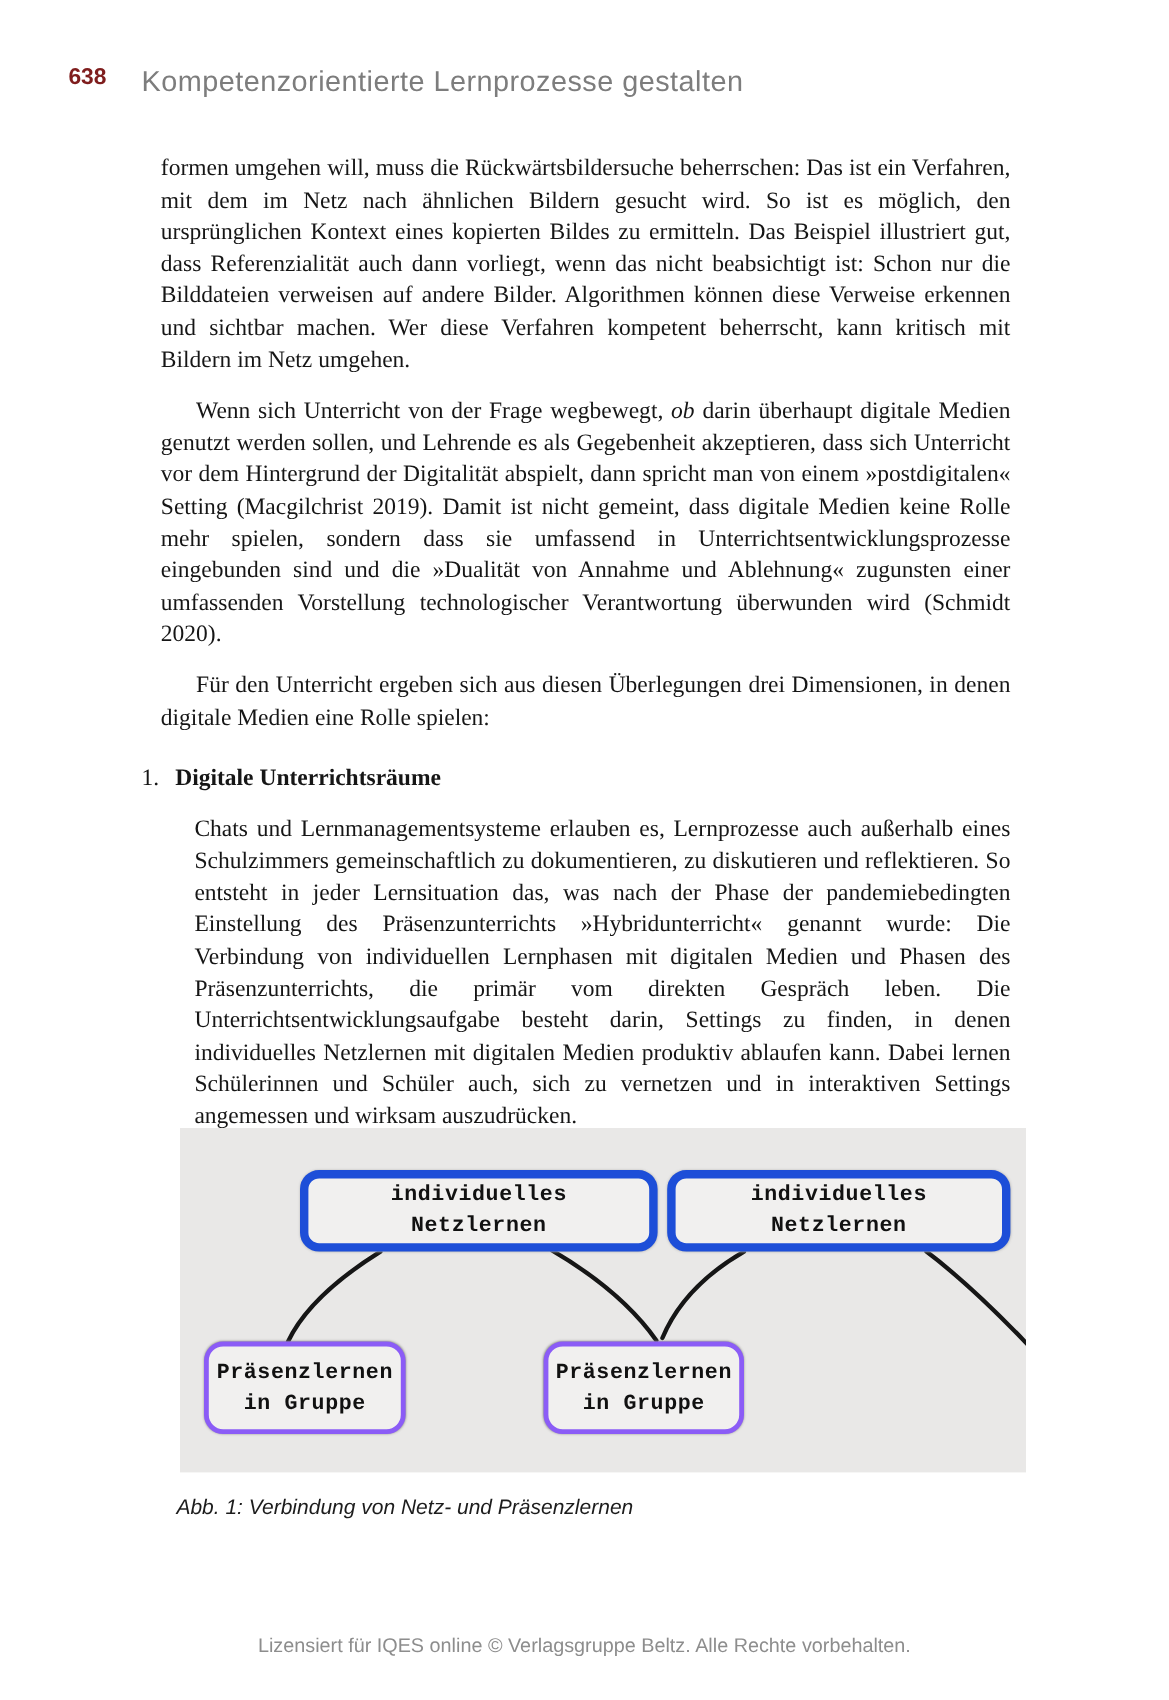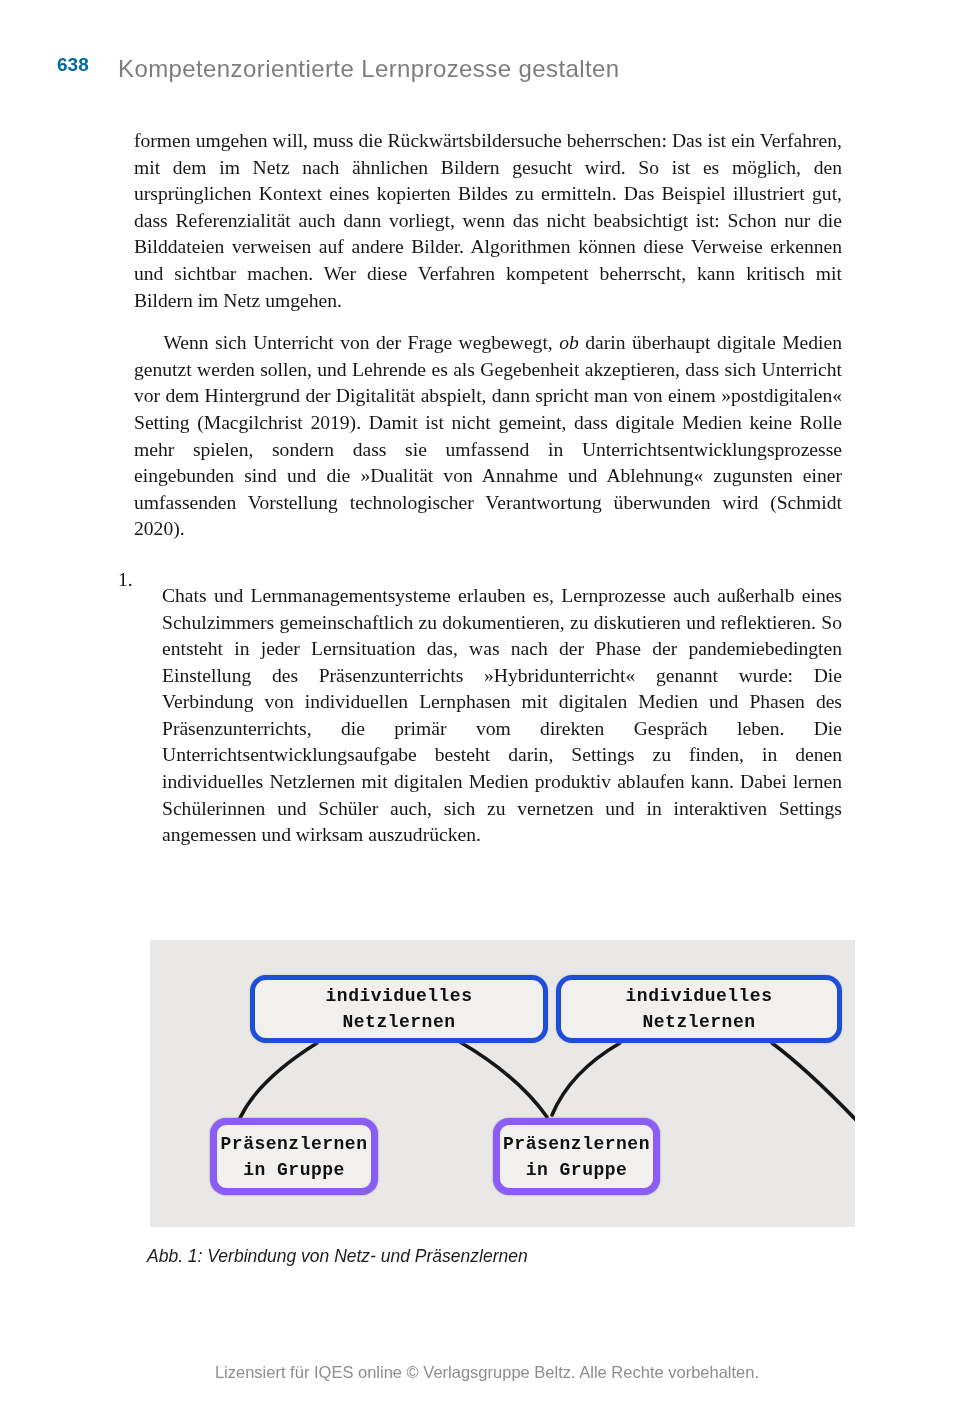--- a/index.html
+++ b/index.html
@@ -8,21 +8,21 @@
     width:974px;height:1417px;
     background:#ffffff;
     overflow:hidden;
     font-family:"Liberation Serif", serif;
     color:#161616;
   }
 
   
   .pagehead{position:absolute;top:54px;left:0;width:974px;height:30px;
     font-family:"Liberation Sans", sans-serif;}
-  .pagenum{position:absolute;left:57px;top:0;font-size:19px;font-weight:bold;color:#0369a1;}
+  .pagenum{position:absolute;left:57px;top:0;font-size:19px;font-weight:bold;color:#7f1d1d;}
   .runhead{position:absolute;left:118px;top:1px;font-size:24px;color:#7d7d7d;letter-spacing:0.4px;}
 
   
   .textcol{position:absolute;top:112px;left:118px;width:740px;
     font-size:19.6px;line-height:26.6px;text-align:justify;}
   .textcol p{margin:16px;}
   .para.indent{text-indent:1.5em;}
   .para em{}
 
   .dimlist{margin:24px 0 0 0;padding:0;list-style:none;}
@@ -40,22 +40,22 @@
   .connectors{position:absolute;left:0;top:0;width:705px;height:287px;}
   .connectors path{fill:none;stroke:#161616;stroke-width:3.6;stroke-linecap:round;}
   .dbox{
     position:absolute;box-sizing:border-box;
     display:flex;flex-direction:column;align-items:center;justify-content:center;
     background:#f1f0ef;border-radius:16px;
     font-family:"Liberation Mono", monospace;font-weight:bold;
     font-size:18px;line-height:26px;color:#111111;text-align:center;
     letter-spacing:0.5px;
   }
-  .dbox.top{border:5px solid #1d4ed8;box-shadow:0 0 2px #b5b5b5;}
-  .dbox.bottom{border:7px solid #8b5cf6;box-shadow:0 0 2px #8a8a8a;margin-left:40px;}
+  .dbox.top{border:7px solid #1d4ed8;box-shadow:0 0 2px #b5b5b5;}
+  .dbox.bottom{border:4px solid #8b5cf6;box-shadow:0 0 2px #8a8a8a;}
   .b1{left:100px;top:35px;width:298px;height:68px;}
   .b2{left:406px;top:35px;width:286px;height:68px;}
   .b3{left:20px;top:178px;width:168px;height:77px;}
   .b4{left:303px;top:178px;width:167px;height:77px;}
 
   .caption{
     position:absolute;left:147px;top:1246px;
     font-family:"Liberation Sans", sans-serif;font-style:italic;
     font-size:17.5px;color:#1c1c1c;text-align:center;
   }
@@ -71,25 +71,27 @@
 <div class="page">
 
   <div class="pagehead">
     <span class="pagenum">638</span>
     <span class="runhead">Kompetenzorientierte Lernprozesse gestalten</span>
   </div>
 
   <div class="textcol">
     <p class="para">formen umgehen will, muss die Rückwärtsbildersuche beherrschen: Das ist ein Verfahren, mit dem im Netz nach ähnlichen Bildern gesucht wird. So ist es möglich, den ursprünglichen Kontext eines kopierten Bildes zu ermitteln. Das Beispiel illustriert gut, dass Referenzialität auch dann vorliegt, wenn das nicht beabsichtigt ist: Schon nur die Bilddateien verweisen auf andere Bilder. Algorithmen können diese Verweise erkennen und sichtbar machen. Wer diese Verfahren kompetent beherrscht, kann kritisch mit Bildern im Netz umgehen.</p>
     <p class="para indent"><span>Wenn sich Unterricht von der Frage wegbewegt, </span><em>ob</em><span> darin überhaupt digitale Medien genutzt werden sollen, und Lehrende es als Gegebenheit akzeptieren, dass sich Unterricht vor dem Hintergrund der Digitalität abspielt, dann spricht man von einem »postdigitalen« Setting (Macgilchrist 2019). Damit ist nicht gemeint, dass digitale Medien keine Rolle mehr spielen, sondern dass sie umfassend in Unterrichtsentwicklungsprozesse eingebunden sind und die »Dualität von Annahme und Ablehnung« zugunsten einer umfassenden Vorstellung technologischer Verantwortung überwunden wird (Schmidt 2020).</span></p>
+    <p class="para indent">Für den Unterricht ergeben sich aus diesen Überlegungen drei Dimensionen, in denen digitale Medien eine Rolle spielen:</p>
 
     <ol class="dimlist">
       <li>
         <span class="li-num">1.</span>
         <div class="li-body">
+          <span class="li-title">Digitale Unterrichtsräume</span>
           <p class="li-text">Chats und Lernmanagementsysteme erlauben es, Lernprozesse auch außerhalb eines Schulzimmers gemeinschaftlich zu dokumentieren, zu diskutieren und reflektieren. So entsteht in jeder Lernsituation das, was nach der Phase der pandemiebedingten Einstellung des Präsenzunterrichts »Hybridunterricht« genannt wurde: Die Verbindung von individuellen Lernphasen mit digitalen Medien und Phasen des Präsenzunterrichts, die primär vom direkten Gespräch leben. Die Unterrichtsentwicklungsaufgabe besteht darin, Settings zu finden, in denen individuelles Netzlernen mit digitalen Medien produktiv ablaufen kann. Dabei lernen Schülerinnen und Schüler auch, sich zu vernetzen und in interaktiven Settings angemessen und wirksam auszudrücken.</p>
         </div>
       </li>
     </ol>
   </div>
 
   <figure class="diagram">
     <svg class="connectors" viewBox="0 0 705 287" aria-hidden="true">
       <path d="M167,103 Q108,140 90,178"></path>
       <path d="M310,102 Q368,136 397,177"></path>

